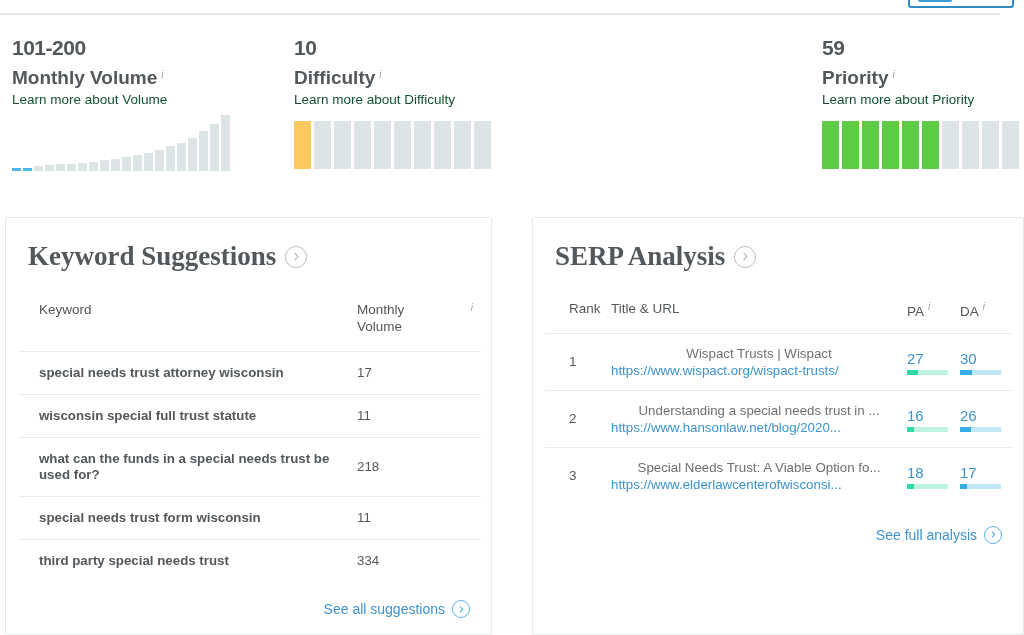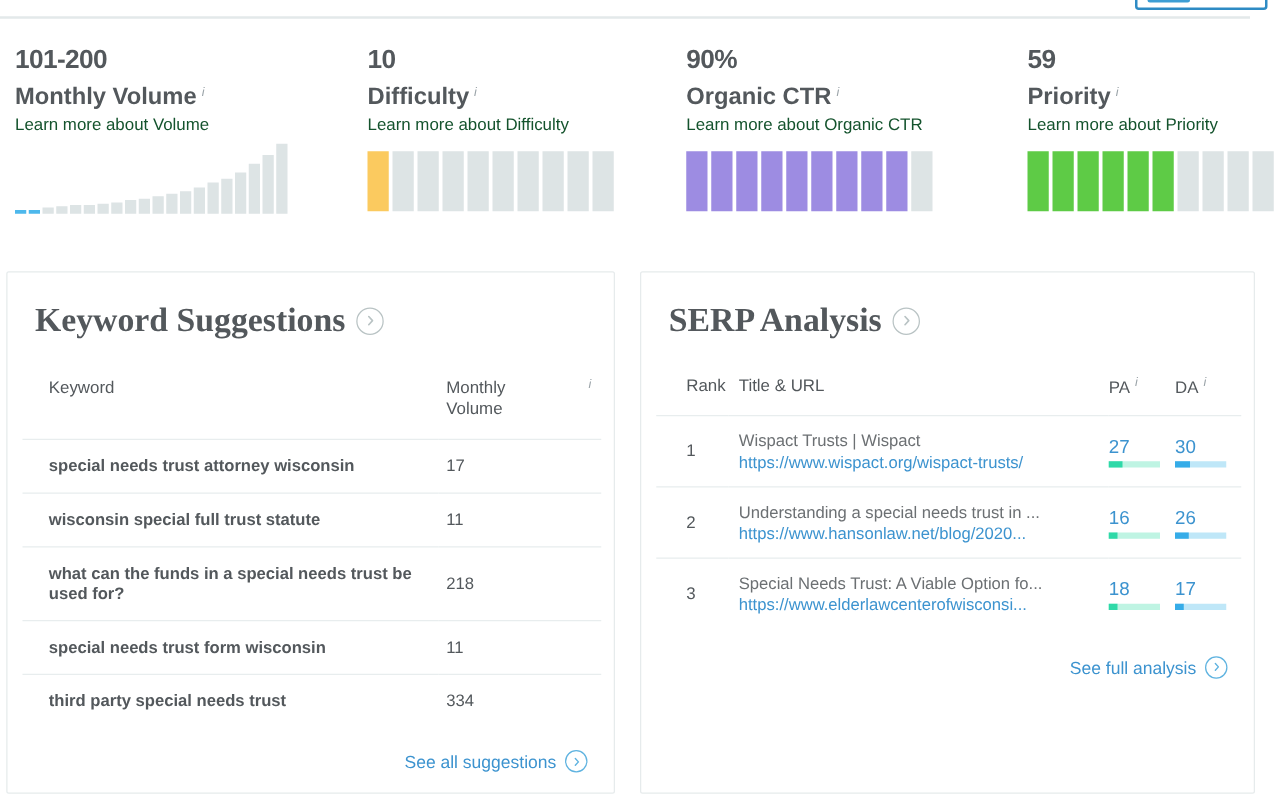--- a/index.html
+++ b/index.html
@@ -57,21 +57,21 @@
   #sparkline { margin-top: 6px; display: flex; align-items: flex-end; gap: 2px; height: 58px; }
   #sparkline .sbar { width: 9px; background: #dde4e5; }
   #sparkline .sbar.hl { background: #4db8ec; }
 
   
   .card {
     position: absolute; background: #ffffff;
     border: 1px solid #e6ebec; border-radius: 2px;
   }
   #card-keywords { left: 5px; top: 217px; width: 487px; height: 418px; }
-  #card-serp     { left: 512px; top: 217px; width: 492px; height: 418px; }
+  #card-serp     { left: 532px; top: 217px; width: 492px; height: 418px; }
 
   .card-title {
     font-family: "Liberation Serif", serif;
     font-size: 27px; font-weight: bold; color: #53585c;
     display: flex; align-items: center; gap: 9px;
     padding: 23px 0 0 22px; letter-spacing: 0px;
   }
   .circle-chevron {
     display: inline-flex; align-items: center; justify-content: center;
     width: 22px; height: 22px; border-radius: 50%;
@@ -110,21 +110,21 @@
     text-align: left; padding: 0 0 14px 0; vertical-align: top;
   }
   #serp-table th.th-rank  { width: 58px; padding-left: 24px; }
   #serp-table th.th-title { padding-left: 8px; }
   #serp-table th.th-pa, #serp-table th.th-da { width: 53px; text-align: left; }
   #serp-table td {
     border-top: 1px solid #e8edee; padding: 11px 0; vertical-align: middle;
   }
   td.td-rank { font-size: 13.5px; color: #53585c; padding-left: 24px !important; }
   td.td-title { padding-left: 8px !important; line-height: 17px; }
-  .serp-title { font-size: 13.3px; color: #6c7073; display: block; white-space: nowrap; }
+  .serp-title { font-size: 13.3px; color: #6c7073; display: block; white-space: nowrap; text-align: center; }
   .serp-url { font-size: 13.3px; color: #3c93cf; text-decoration: none; display: block; white-space: nowrap; }
   td.td-metric { vertical-align: top; padding-top: 13px !important; }
   .metric-num { font-size: 15px; color: #3c93cf; display: block; margin-bottom: 3px; }
   .mini-bar { width: 41px; height: 5px; position: relative; }
   .mini-bar .track { position: absolute; inset: 0; }
   .mini-bar .fill  { position: absolute; left: 0; top: 0; height: 5px; }
   .mini-bar.pa .track { background: #bff4e3; }
   .mini-bar.pa .fill  { background: #2fd9a8; }
   .mini-bar.da .track { background: #bfe7f8; }
   .mini-bar.da .fill  { background: #36ace8; }
@@ -179,37 +179,20 @@
         <div class="seg"></div>
         <div class="seg"></div>
         <div class="seg"></div>
         <div class="seg"></div>
         <div class="seg"></div>
         <div class="seg"></div>
         <div class="seg"></div>
         <div class="seg"></div>
       </div>
     </div>
-    <div class="metric" style="left: 549px;">
-      <div class="metric-value">90%</div>
-      <div class="metric-label-row"><span class="metric-label">Organic CTR</span><span class="info-i">i</span></div>
-      <a class="metric-link" href="#">Learn more about Organic CTR</a>
-      <div class="meter ctr">
-        <div class="seg on"></div>
-        <div class="seg on"></div>
-        <div class="seg on"></div>
-        <div class="seg on"></div>
-        <div class="seg on"></div>
-        <div class="seg on"></div>
-        <div class="seg on"></div>
-        <div class="seg on"></div>
-        <div class="seg on"></div>
-        <div class="seg"></div>
-      </div>
-    </div>
     <div class="metric" style="left: 822px;">
       <div class="metric-value">59</div>
       <div class="metric-label-row"><span class="metric-label">Priority</span><span class="info-i">i</span></div>
       <a class="metric-link" href="#">Learn more about Priority</a>
       <div class="meter priority">
         <div class="seg on"></div>
         <div class="seg on"></div>
         <div class="seg on"></div>
         <div class="seg on"></div>
         <div class="seg on"></div>

